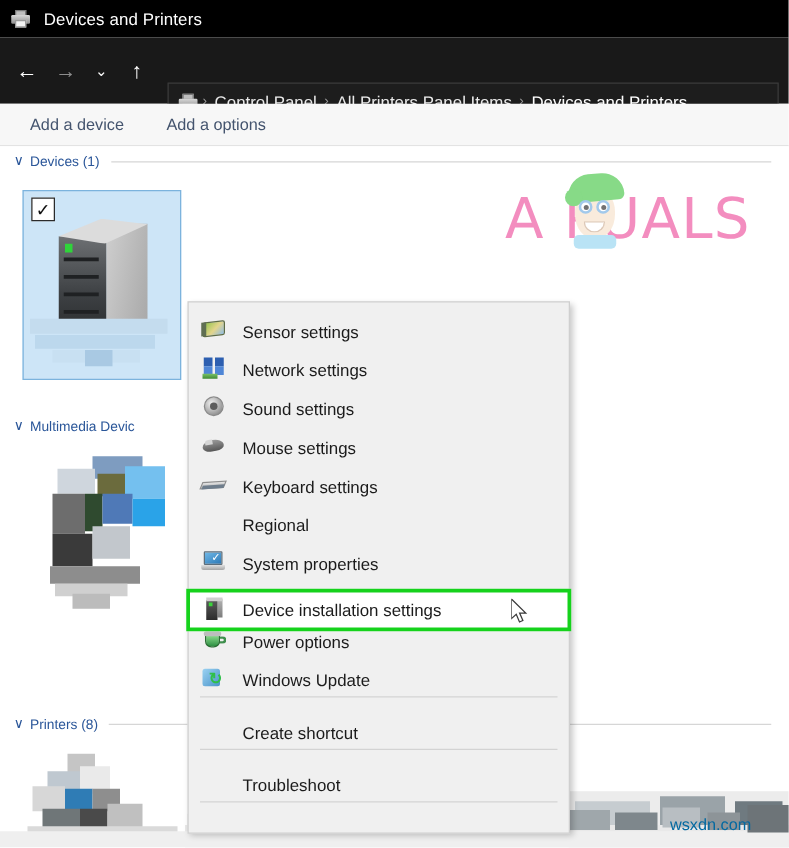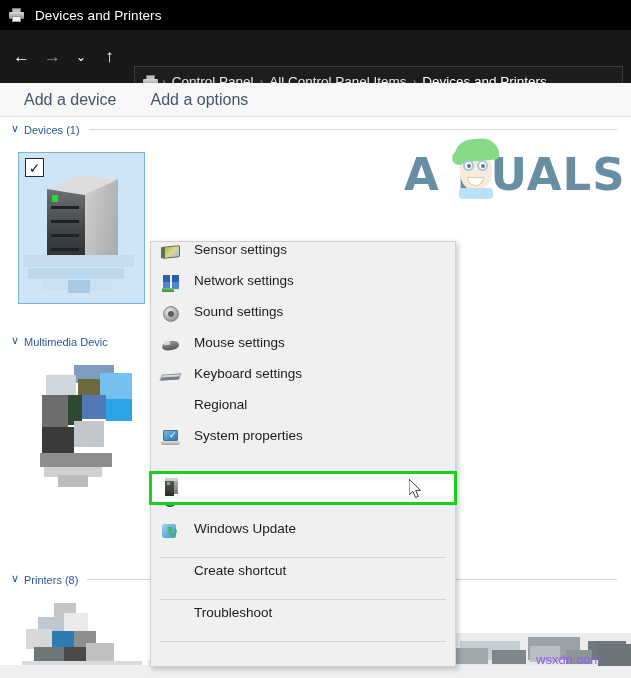--- a/index.html
+++ b/index.html
@@ -55,21 +55,21 @@
   .crumb.last { color:#ffffff; }
   .chev { color:#9a9a9a; font-size:11px; padding:0 1px; }
 
   
   .cmdbar {
     position:absolute; left:0; top:83px; width:631px; height:34px;
     background:#f7f7f7; border-bottom:1px solid #e3e3e3;
     display:flex; align-items:center;
   }
   .cmdlink {
-    color:#44546e; font-size:16px; padding:0 10px; margin-left:14px;
+    color:#44546e; font-size:13px; padding:0 10px; margin-left:14px;
     white-space:nowrap;
   }
   .cmdlink + .cmdlink { margin-left:14px; }
 
   
   .content {
     position:absolute; left:0; top:117px; width:631px; height:561px;
     background:#ffffff;
   }
 
@@ -133,21 +133,21 @@
 
   .bg-blur { position:absolute; }
 
   
   .ctxmenu {
     position:absolute; left:150px; top:241px; width:306px; height:426px;
     background:#f0f0f0; border:1px solid #cfcfcf;
     box-shadow:2px 2px 5px rgba(0,0,0,.22);
   }
   .mi {
-    position:relative; height:31px; display:flex; align-items:flex-start;
+    position:relative; height:31px; display:flex; align-items:flex-end;
     padding-left:10px;
   }
   .mi-icon {
     width:20px; height:20px; position:relative; flex:0 0 auto; margin-right:13px;
   }
   .mi-label { font-size:13.5px; color:#1b1b1b; white-space:nowrap; }
   .mi-sep { height:1px; background:#d3d3d3; margin:5px 9px 5px 9px; }
 
   .highlight-row {
     position:absolute; left:-2px; top:229px; width:308px; height:34px;
@@ -219,41 +219,41 @@
   
   .cursor { position:absolute; left:409px; top:479px; width:14px; height:21px; z-index:6; }
 
   
   .wm-appuals {
     position:absolute; left:404px; top:140px; width:224px; height:66px;
     opacity:.62;
   }
   .wm-text {
     position:absolute; left:0; top:8px; width:224px;
-    font-size:45px; font-weight:bold; color:#0c4a6e; letter-spacing:1px;
+    font-size:45px; font-weight:normal; color:#ec4899; letter-spacing:1px;
     font-family:"DejaVu Sans", sans-serif;
   }
   .wm-face { position:absolute; left:47px; top:-2px; width:52px; height:62px; }
   .face-skin { position:absolute; left:9px; top:13px; width:32px; height:40px;
     background:#f6e0c8; border-radius:45% 45% 48% 48%; }
   .face-hair { position:absolute; left:3px; top:1px; width:45px; height:22px;
     background:#3ec43e; border-radius:22px 22px 6px 6px; transform:rotate(-5deg); }
   .face-hair2 { position:absolute; left:1px; top:13px; width:14px; height:14px;
     background:#3ec43e; border-radius:50%; }
   .face-eye { position:absolute; top:22px; width:11px; height:11px;
     background:#ffffff; border:2px solid #6aa9e0; border-radius:50%; }
   .face-pupil { position:absolute; top:26px; width:4px; height:4px; background:#1d1d1d; border-radius:50%; }
   .face-mouth { position:absolute; left:16px; top:39px; width:17px; height:9px;
     background:#ffffff; border:1px solid #c9a98e; border-radius:0 0 9px 9px; }
   .face-scarf { position:absolute; left:8px; top:50px; width:34px; height:11px;
     background:#8fd3f0; border-radius:4px; }
 
   .wm-wsxdn {
     position:absolute; left:536px; top:652px;
-    font-size:13px; color:#8b5cf6; font-family:"Liberation Sans", sans-serif;
+    font-size:13px; color:#0369a1; font-family:"Liberation Sans", sans-serif;
   }
 </style>
 </head>
 <body>
 
 <div id="app">
 
   <div class="titlebar">
     <span class="titlebar-icon">
       <span class="printer-glyph">
@@ -277,21 +277,21 @@
       <span class="crumb-icon">
         <span class="printer-glyph">
           <span class="pg-top"></span>
             <span class="pg-body"></span>
             <span class="pg-out"></span>
         </span>
       </span>
       <span class="chev">›</span>
       <span class="crumb">Control Panel</span>
       <span class="chev">›</span>
-      <span class="crumb">All Control Panel Items</span>
+      <span class="crumb">All Printers Panel Items</span>
       <span class="chev">›</span>
       <span class="crumb last">Devices and Printers</span>
     </div>
   </div>
 
   <div class="cmdbar">
     <span class="cmdlink">Add a device</span>
     <span class="cmdlink">Add a options</span>
   </div>
 
@@ -450,20 +450,21 @@
         <span class="mi-label">&nbsp;</span>
     </div>
 
     <div class="highlight-row">
       <span class="mi-icon">
         <span class="ico-dev-s"></span>
           <span class="ico-dev-f"></span>
         <span class="ico-dev-t"></span>
           <span class="ico-dev-led"></span>
       </span>
+      <span class="mi-label">Device installation settings</span>
     </div>
 
     <div class="mi">
       <span class="mi-icon">
         <span class="ico-pw-h"></span>
           <span class="ico-pw-cup"></span>
           <span class="ico-pw-lid"></span>
       </span>
       <span class="mi-label">Power options</span>
     </div>

